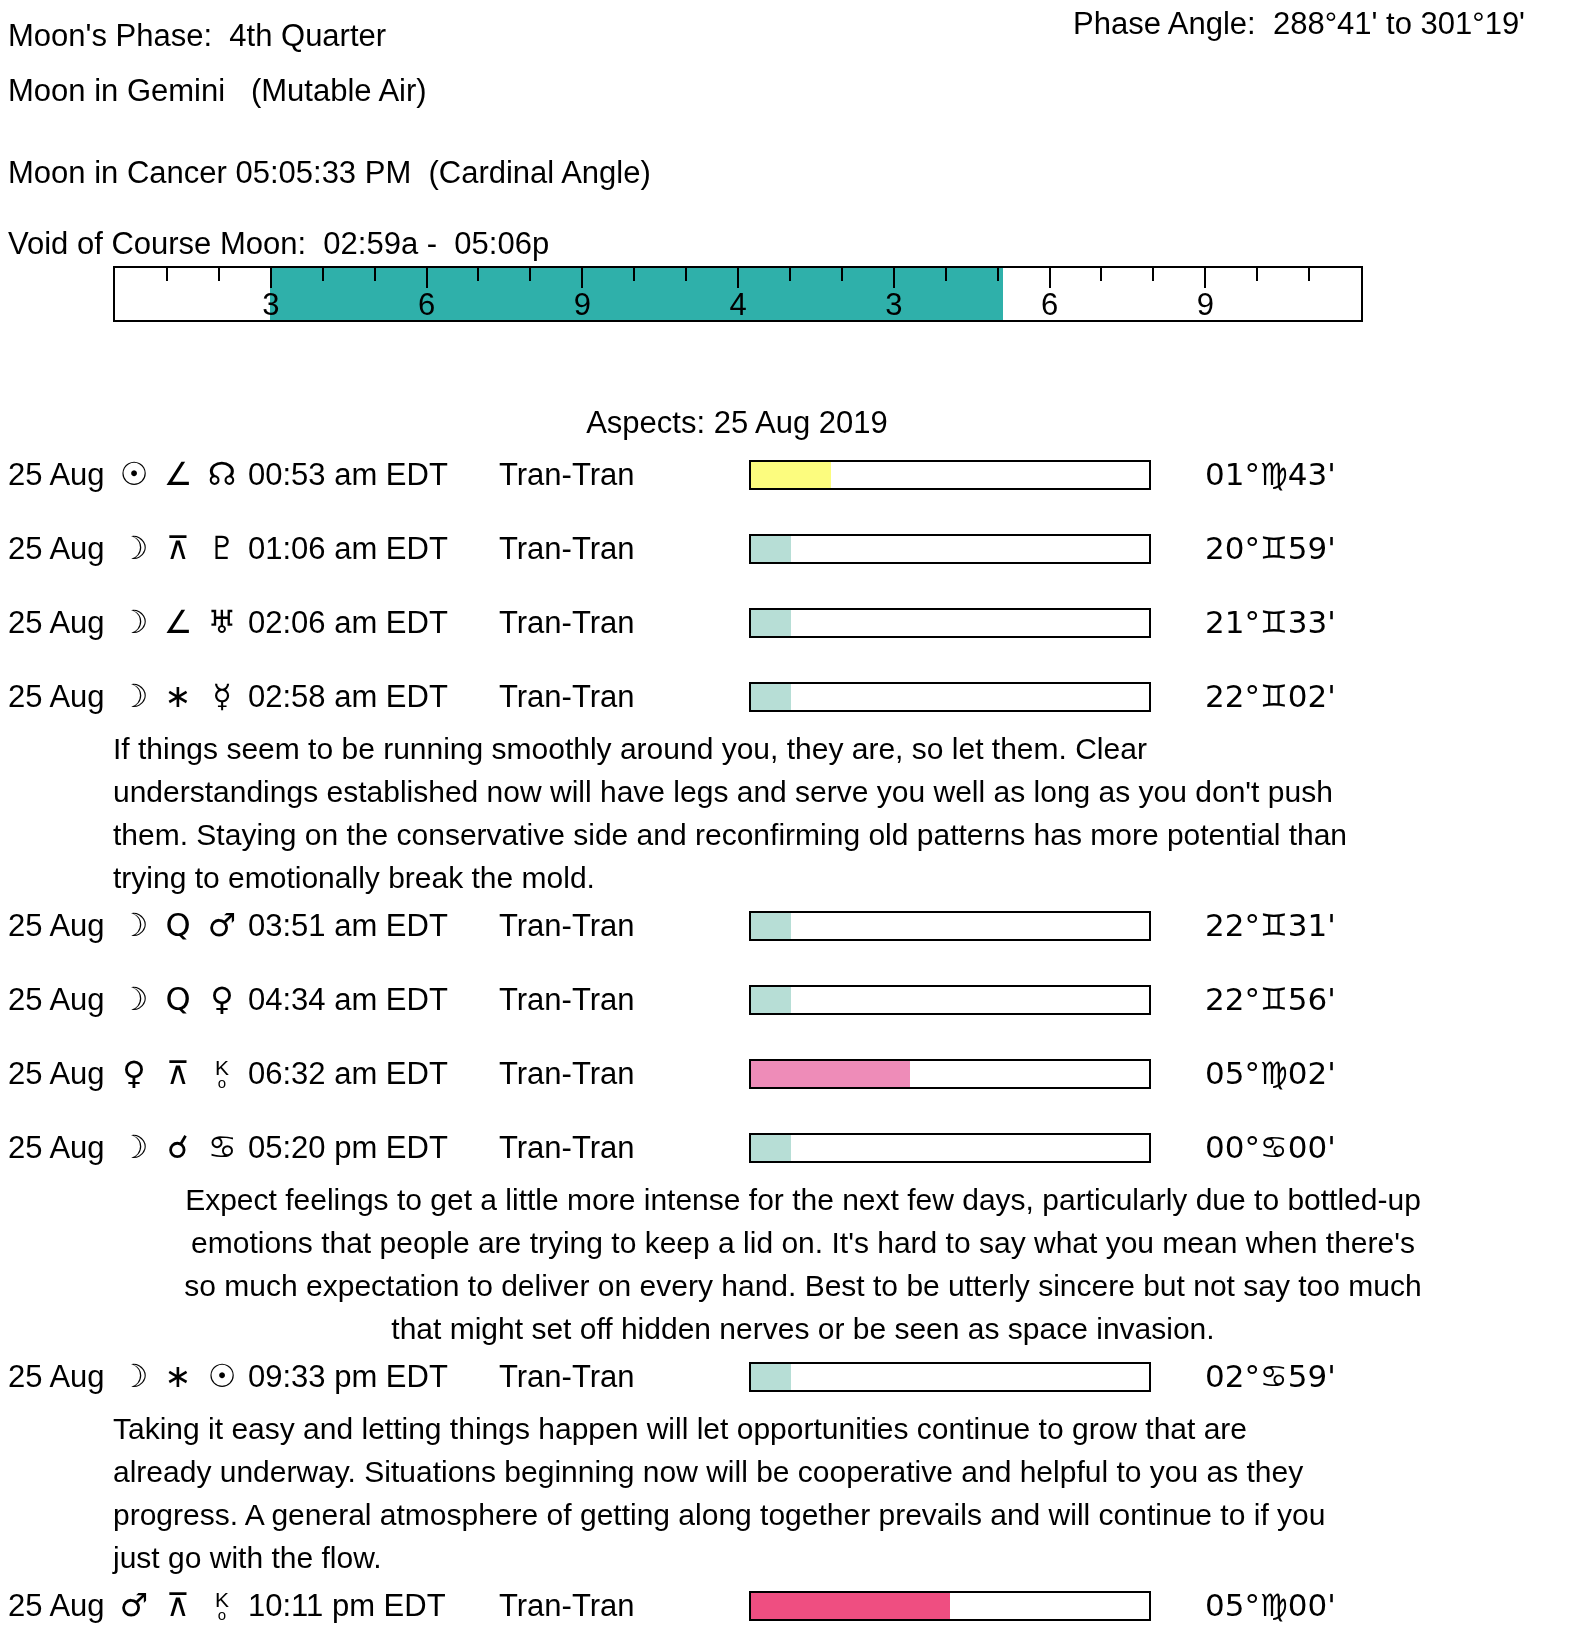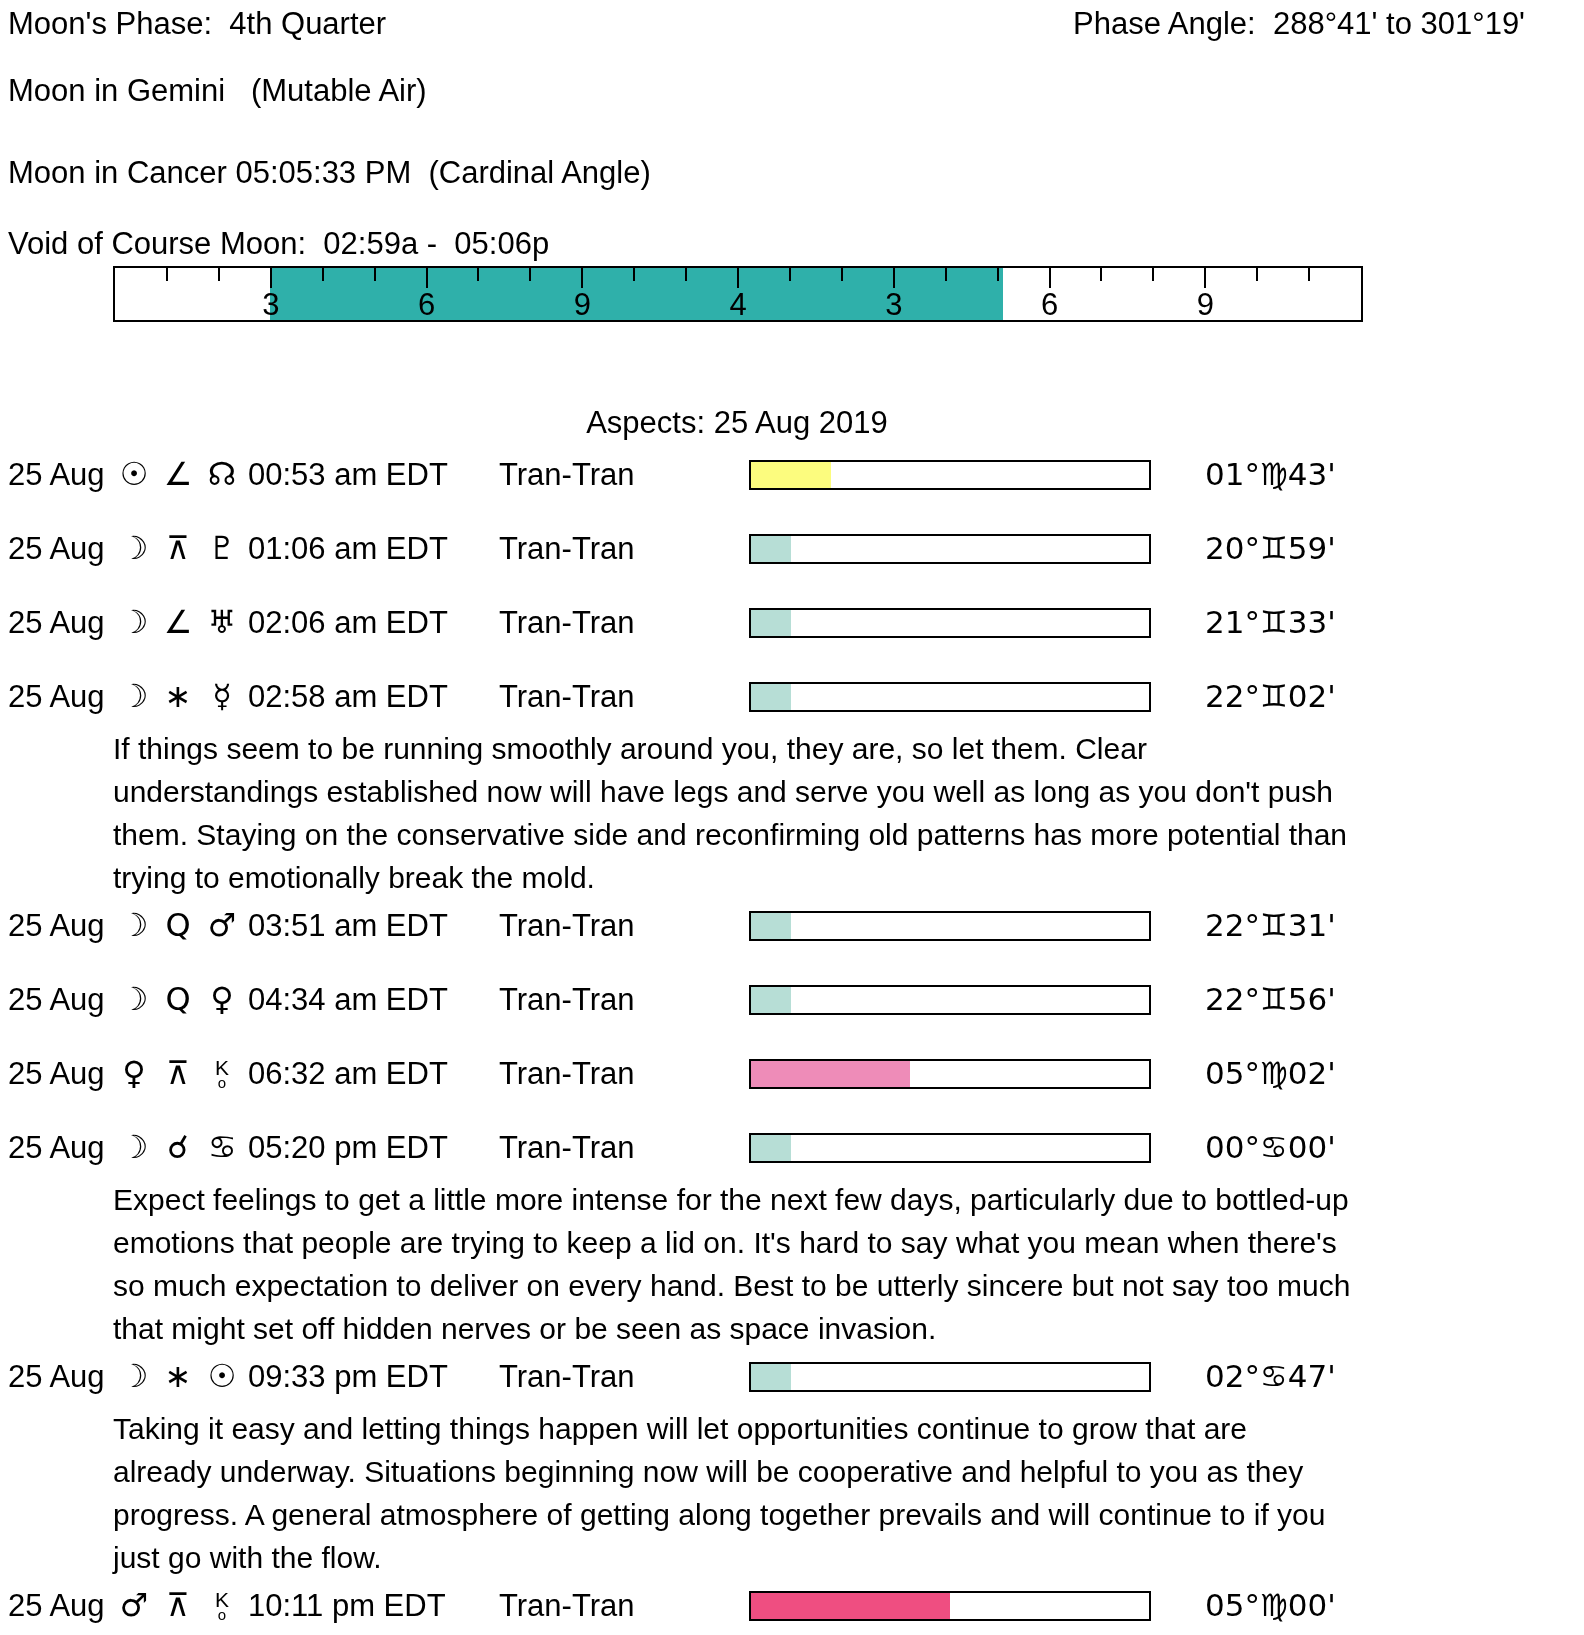--- a/index.html
+++ b/index.html
@@ -52,21 +52,21 @@
     font-size:30px;line-height:43px;white-space:pre-line;
   }
   .chiron{display:inline-flex;flex-direction:column;align-items:center;justify-content:center;height:31px;vertical-align:top;}
   .chiron .ct{font-size:21px;line-height:18px;font-family:"Liberation Sans",sans-serif;}
   .chiron .cb{font-size:15px;line-height:12px;font-family:"Liberation Sans",sans-serif;}
 </style>
 </head>
 <body>
 
 <div>
-  <div class="h" style="top:8px">Moon's Phase:  4th Quarter</div>
+  <div class="h" style="top:20px">Moon's Phase:  4th Quarter</div>
   <div class="pa">Phase Angle:  288°41' to 301°19'</div>
   <div class="h" style="top:75px">Moon in Gemini   (Mutable Air)</div>
   <div class="h" style="top:157px">Moon in Cancer 05:05:33 PM  (Cardinal Angle)</div>
   <div class="h" style="top:228px">Void of Course Moon:  02:59a -  05:06p</div>
   <div class="ruler">
       <span class="rfill" style="left: 12.4167%; width: 58.8333%; background: rgb(47, 176, 170);"></span>
       <span class="tick" style="left: calc(4.16667% - 1px);"></span>
       <span class="tick" style="left: calc(8.33333% - 1px);"></span>
       <span class="tick major" style="left: calc(12.5% - 1px);"></span>
       <span class="tick" style="left: calc(16.6667% - 1px);"></span>
@@ -192,35 +192,35 @@
     <span class="c p1">☽</span>
     <span class="c asp">☌</span>
     <span class="c p2">♋</span>
     <span class="c time">05:20 pm EDT</span>
     <span class="c type">Tran-Tran</span>
     <span class="bar">
           <span class="fill" style="width: 10%; background: rgb(183, 222, 214);"></span>
         </span>
     <span class="c val">00°♋00'</span>
   </div>
-      <div class="para" style="top: 1178px;">Expect feelings to get a little more intense for the next few days, particularly due to bottled-up
+      <div class="para" style="top: 1178px; text-align: center;">Expect feelings to get a little more intense for the next few days, particularly due to bottled-up
 emotions that people are trying to keep a lid on. It's hard to say what you mean when there's
 so much expectation to deliver on every hand. Best to be utterly sincere but not say too much
 that might set off hidden nerves or be seen as space invasion.</div>
       <div class="arow" style="top: 1361px;">
     <span class="c date">25 Aug</span>
     <span class="c p1">☽</span>
     <span class="c asp">∗</span>
     <span class="c p2">☉</span>
     <span class="c time">09:33 pm EDT</span>
     <span class="c type">Tran-Tran</span>
     <span class="bar">
           <span class="fill" style="width: 10%; background: rgb(183, 222, 214);"></span>
         </span>
-    <span class="c val">02°♋47'</span>
+    <span class="c val">02°♋59'</span>
   </div>
       <div class="para" style="top: 1407px;">Taking it easy and letting things happen will let opportunities continue to grow that are
 already underway. Situations beginning now will be cooperative and helpful to you as they
 progress. A general atmosphere of getting along together prevails and will continue to if you
 just go with the flow.</div>
       <div class="arow" style="top: 1590px;">
     <span class="c date">25 Aug</span>
     <span class="c p1">♂</span>
     <span class="c asp">⊼</span>
     <span class="c p2 chiron"><span class="ct">K</span><span class="cb">o</span></span>

